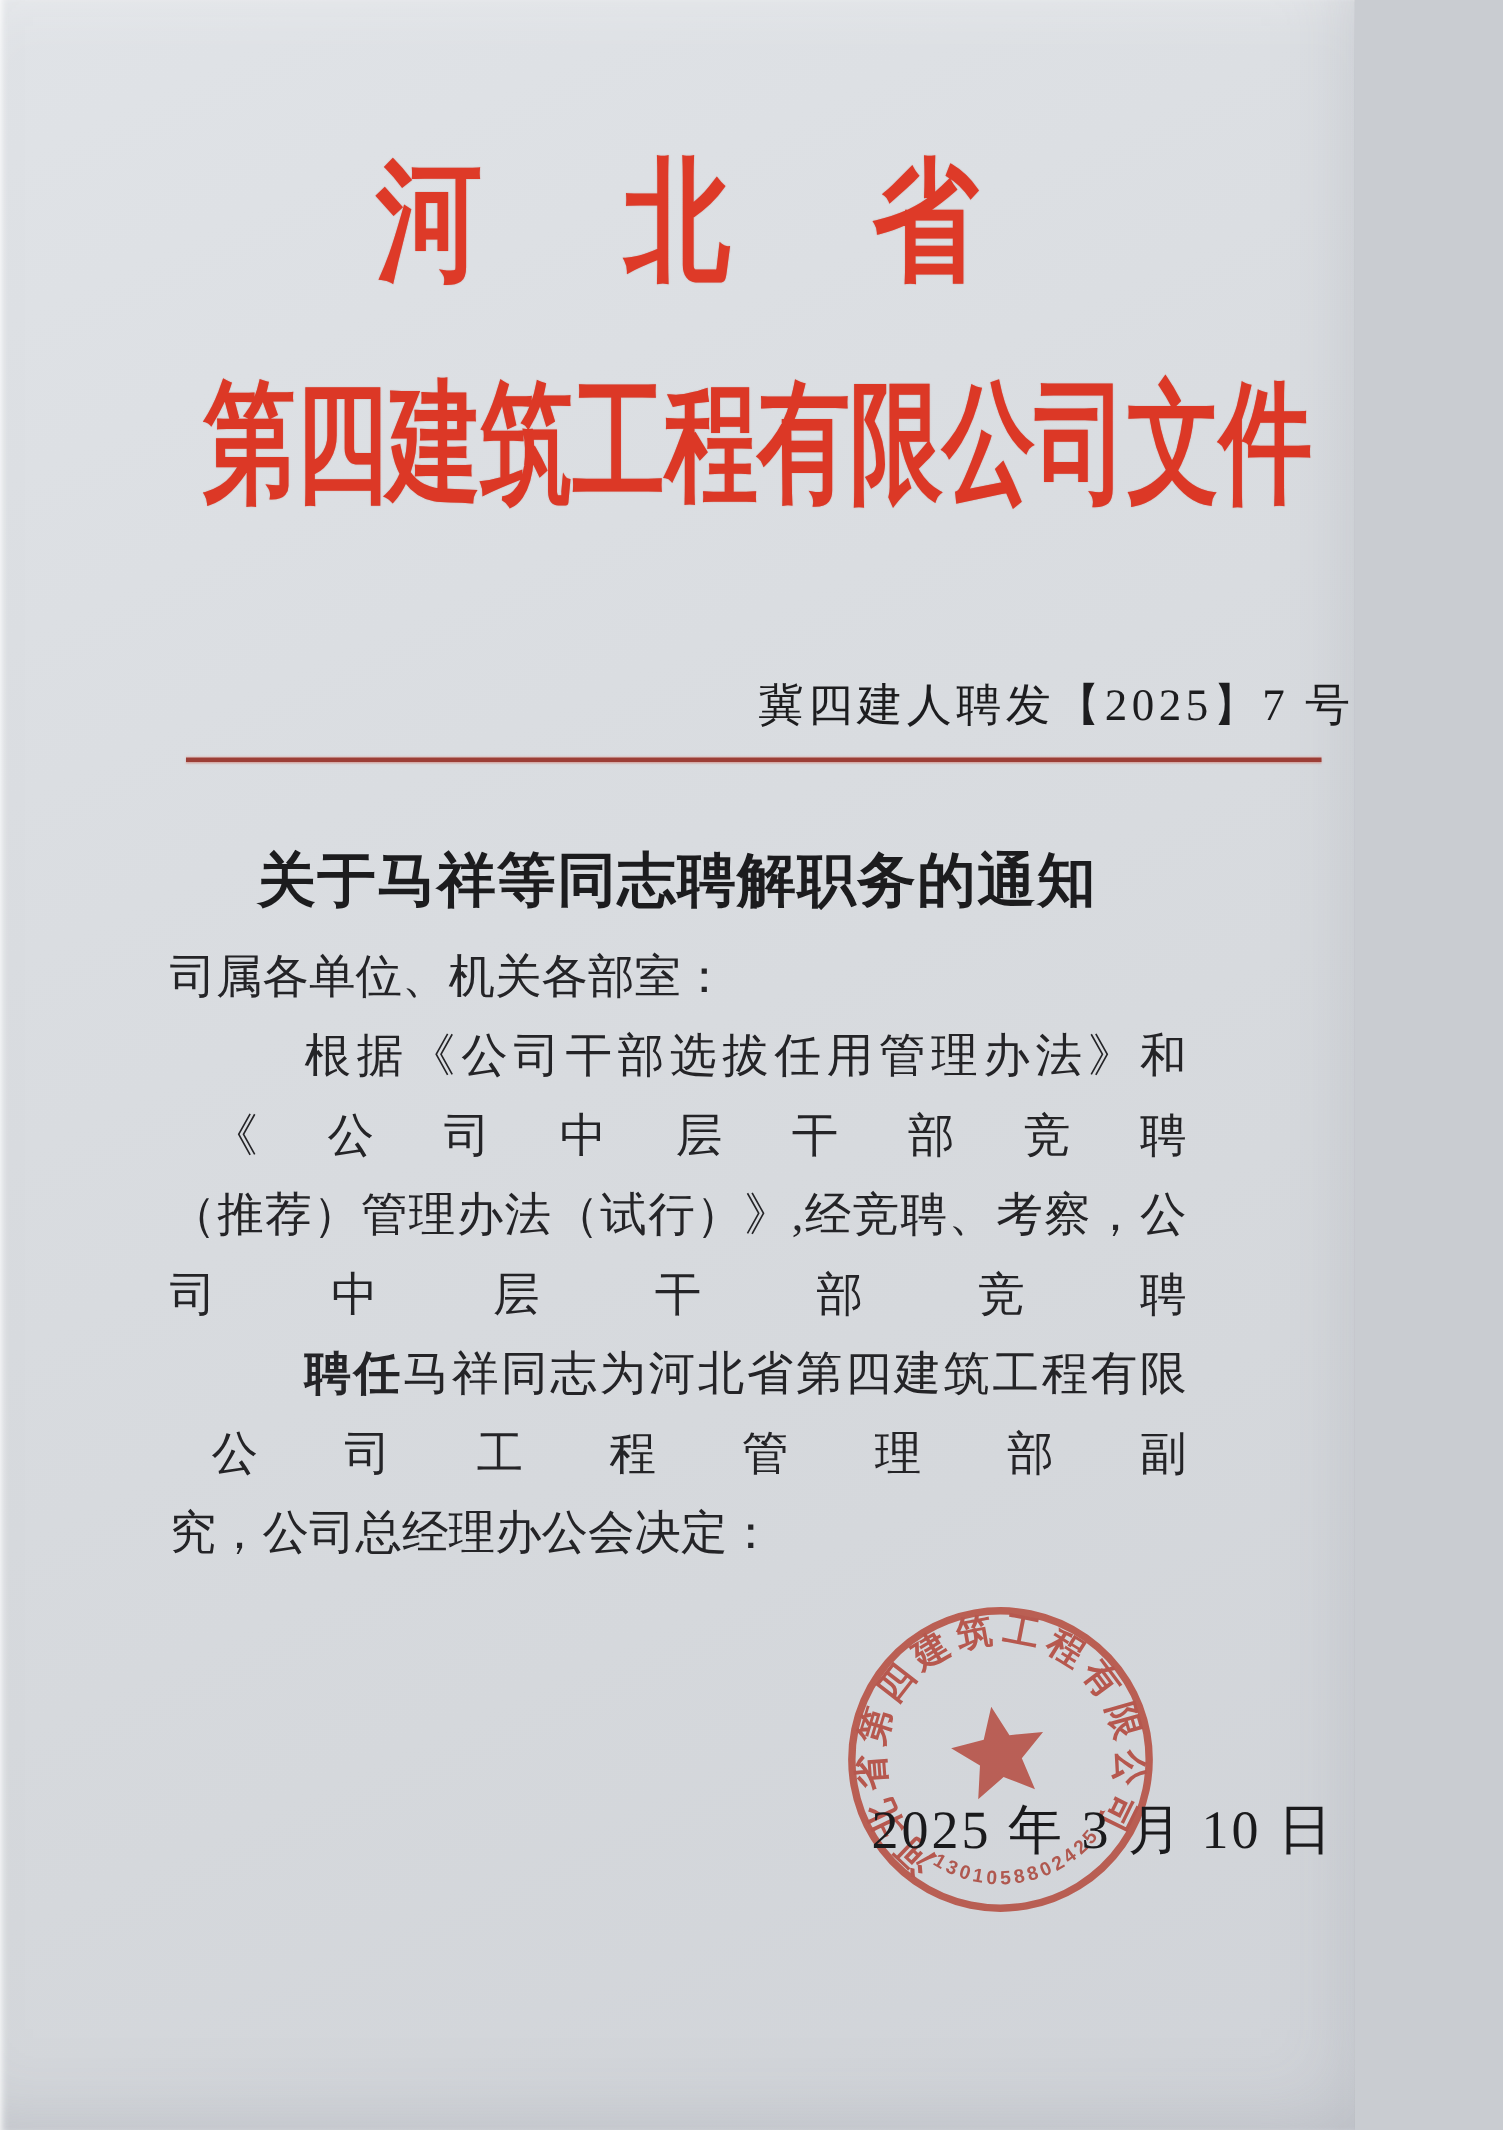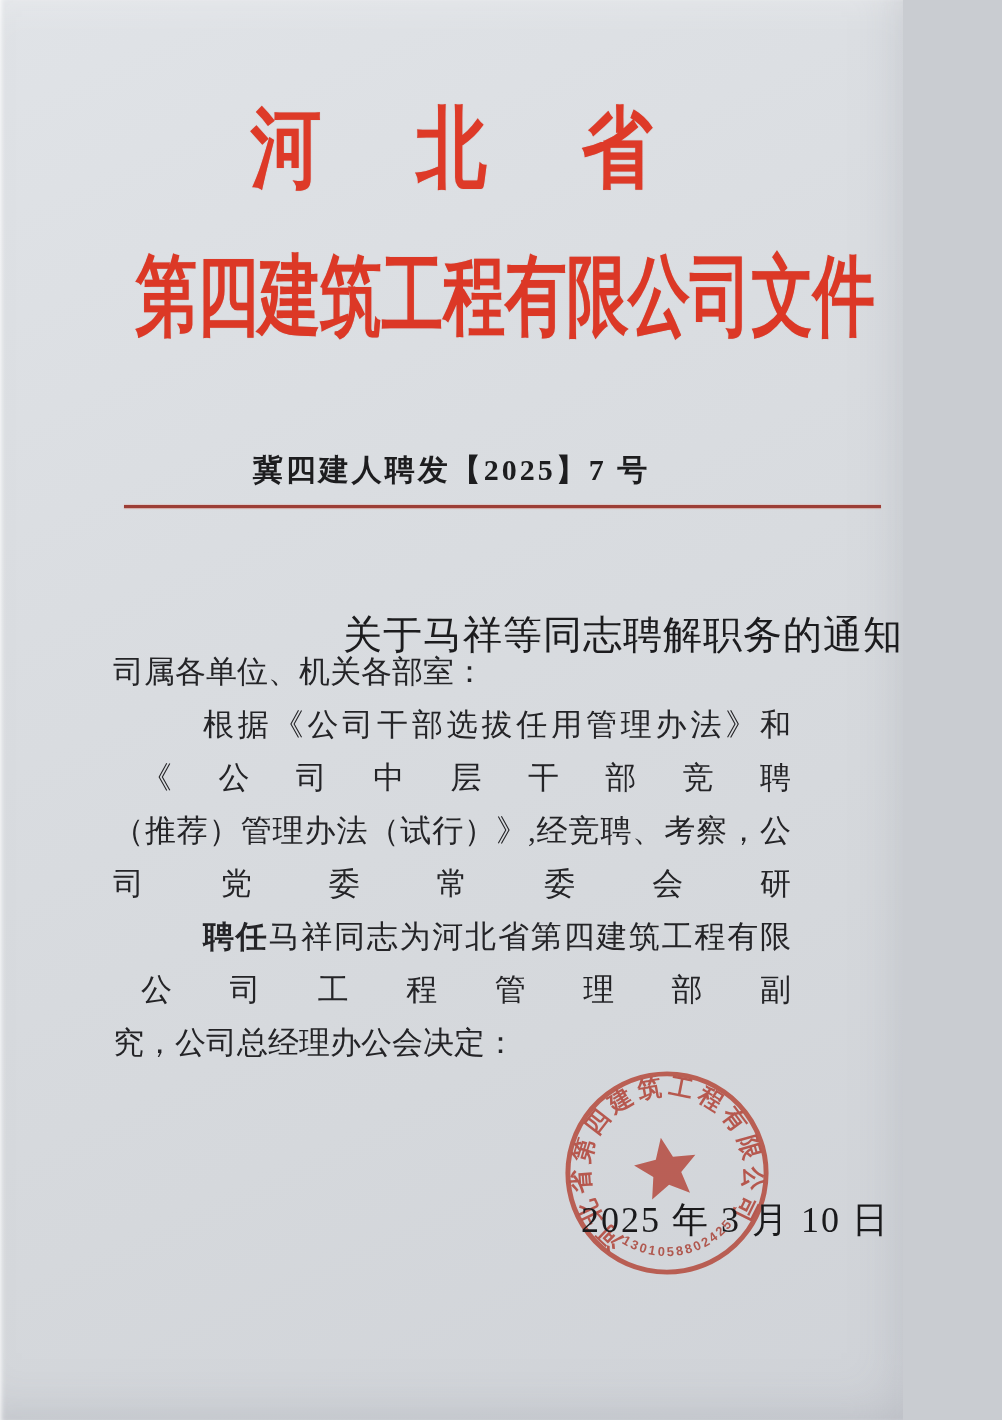--- a/index.html
+++ b/index.html
@@ -41,49 +41,48 @@
     font-size: 88px;
     line-height: 1.15;
     white-space: nowrap;
     transform: scaleX(0.70);
     text-shadow: 0 0 1px rgba(160,40,25,0.4);
   }
   
   .doc-number {
     position: absolute;
     top: 450px; left: 0; right: 0;
-    text-align: center;
+    text-align: right;
     color: #1d1d1f;
-    font-weight: bold;
+    font-weight: normal;
     font-size: 30px;
     letter-spacing: 3px;
   }
   
   .red-divider {
     position: absolute;
     top: 505px; left: 124px;
     width: 757px; height: 3px;
     background: #9c3e36;
     box-shadow: 0 1px 1px rgba(205,125,115,0.55), 0 -1px 1px rgba(225,160,150,0.35);
   }
   
   .notice-title {
     position: absolute;
     top: 560px; left: 0; right: 0;
-    text-align: right;
+    text-align: center;
     color: #1c1c1e;
-    font-weight: normal;
+    font-weight: bold;
     font-size: 39px;
     letter-spacing: 1px;
-    margin-top: 48px;
   }
   
   .body-block {
     position: absolute;
-    top: 645px; left: 113px; right: 112px;
+    top: 624px; left: 113px; right: 112px;
     color: #242427;
     font-size: 31px;
     line-height: 53px;
   }
   .bline { white-space: nowrap; }
   .bline.ind { text-indent: 2em; margin-left: 28px; }
   .bline.fill {
     white-space: normal;
     text-align: justify;
     text-align-last: justify;
@@ -141,21 +140,21 @@
   <div class="notice-title">关于马祥等同志聘解职务的通知</div>
 
   <div class="body-block">
     <div class="bline">
       <span>司属各单位、机关各部室：</span>
     </div>
     <div class="bline ind fill">
       <span>根据《公司干部选拔任用管理办法》和《公司中层干部竞聘</span>
     </div>
     <div class="bline fill">
-      <span>（推荐）管理办法（试行）》,经竞聘、考察，公司党委常委会研</span>
+      <span>（推荐）管理办法（试行）》,经竞聘、考察，公司中层干部竞聘</span>
     </div>
     <div class="bline ind fill">
       <span class="bold-seg">聘任</span><span>马祥同志为河北省第四建筑工程有限公司工程管理部副</span>
     </div>
     <div class="bline">
       <span>究，公司总经理办公会决定：</span>
     </div>
   </div>
 
   <svg class="seal" viewBox="0 0 220 220" aria-hidden="true">

